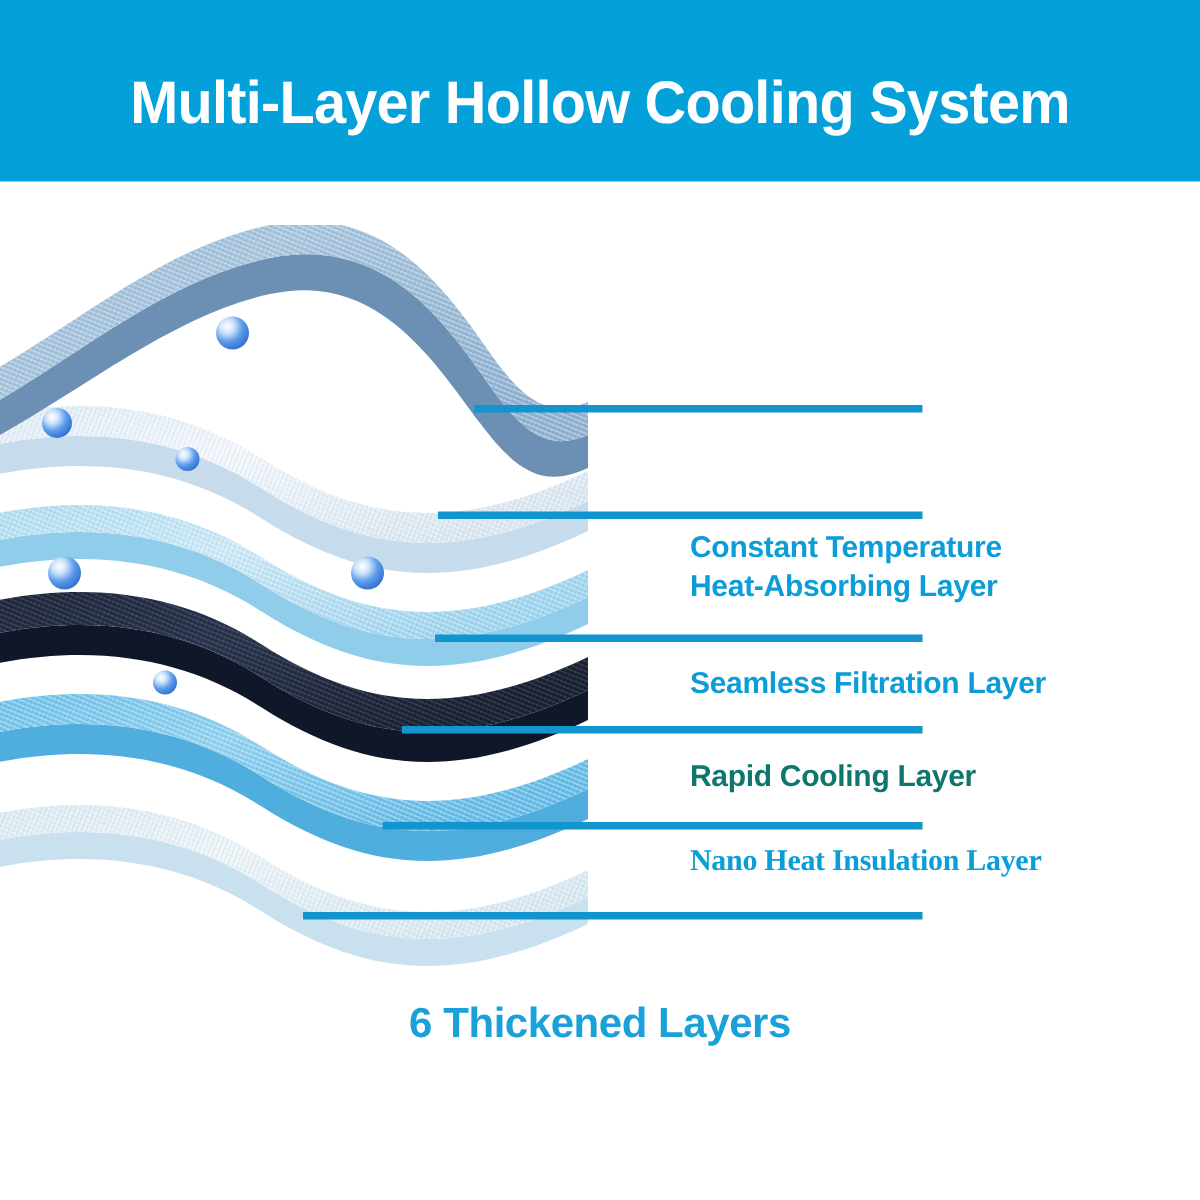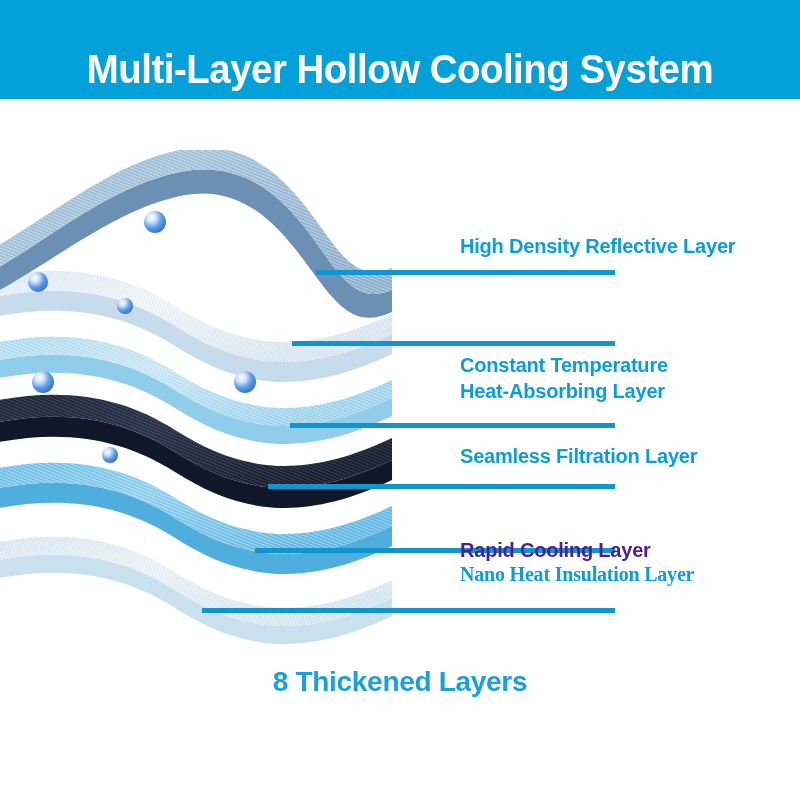--- a/index.html
+++ b/index.html
@@ -20,21 +20,21 @@
     background: #ffffff;
     overflow: hidden;
   }
 
   
   #header-band {
     position: absolute;
     left: 0;
     top: 0;
     width: 800px;
-    height: 99px;
+    height: 121px;
     background: #04A0D9;
   }
   #header-title {
     position: absolute;
     left: 0;
     top: 0;
     width: 800px;
     height: 138px;
     display: flex;
     align-items: center;
@@ -235,32 +235,29 @@
     </svg>
   </div>
 
   <div class="leader" id="leader-1" style="top: 270px; left: 316px; width: 299px; background: rgb(18, 148, 207);"></div>
   <div class="leader" id="leader-2" style="top: 341px; left: 292px; width: 323px; background: rgb(18, 148, 207);"></div>
   <div class="leader" id="leader-3" style="top: 423px; left: 290px; width: 325px; background: rgb(18, 148, 207);"></div>
   <div class="leader" id="leader-4" style="top: 484px; left: 268px; width: 347px; background: rgb(18, 148, 207);"></div>
   <div class="leader" id="leader-5" style="top: 548px; left: 255px; width: 360px; background: rgb(18, 148, 207);"></div>
   <div class="leader" id="leader-6" style="top: 608px; left: 202px; width: 413px; background: rgb(18, 148, 207);"></div>
 
-  <div class="layer-label" id="label-1" style="top: 233px; color: rgb(11, 157, 216);">
-    <span>High Density Reflective Layer</span>
-  </div>
   <div class="layer-label" id="label-4" style="top: 443px; color: rgb(11, 157, 216);">
     <span>Seamless Filtration Layer</span>
   </div>
   <div class="layer-label" id="label-3" style="top: 352px; color: rgb(11, 157, 216);">
     <span>Constant Temperature</span>
     <span class="l2">Heat-Absorbing Layer</span>
   </div>
-  <div class="layer-label" id="label-5" style="top: 505px; color: #4c1d95; margin-top: 32px;">
+  <div class="layer-label" id="label-5" style="top: 505px; color: #0f766e;">
     <span>Rapid Cooling Layer</span>
   </div>
   <div class="layer-label" id="label-6" style="top: 561px; color: rgb(11, 157, 216); font-family: Liberation Serif, serif;">
     <span>Nano Heat Insulation Layer</span>
   </div>
 
-  <div class="footer-line" id="footer-line-1" style="color: rgb(27, 161, 218);">8 Thickened Layers</div>
+  <div class="footer-line" id="footer-line-1" style="color: rgb(27, 161, 218);">6 Thickened Layers</div>
 
 </div>
 
 </body></html>

